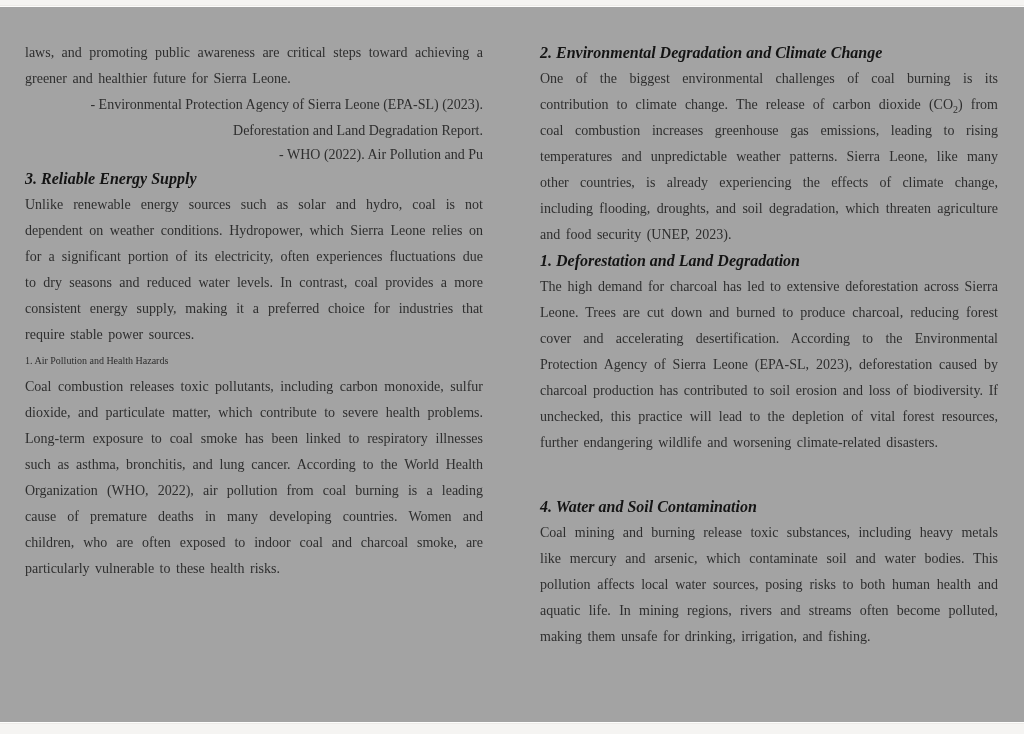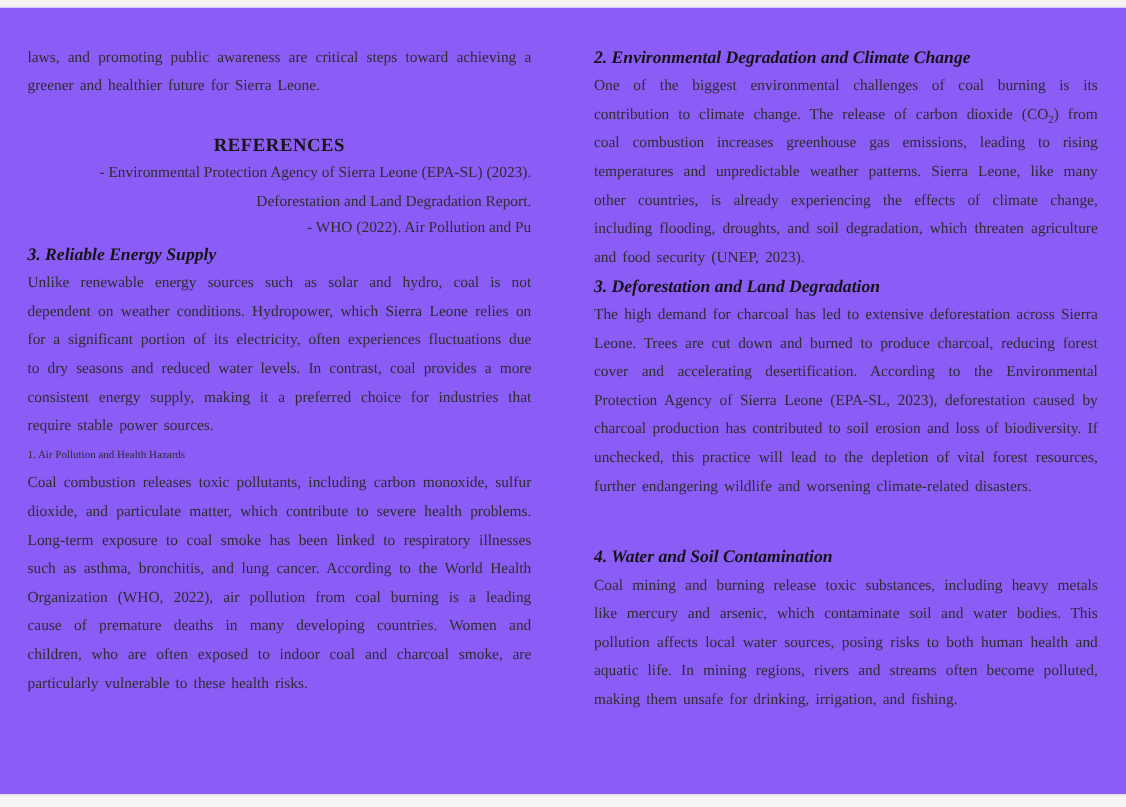--- a/index.html
+++ b/index.html
@@ -24,21 +24,21 @@
   }
   .edge-top { top: 0; height: 6px; border-bottom: 1px solid #edebe8; }
   .edge-bottom { bottom: 0; height: 11px; border-top: 1px solid #edebe8; }
 
   .page {
     position: absolute;
     top: 7px;
     bottom: 12px;
     left: 0;
     right: 0;
-    background: #8b5cf6;
+    background: #a3a3a3;
   }
 
   .col {
     position: absolute;
     top: 0;
     width: 458px;
   }
   .col-left  { left: 25px; }
   .col-right { left: 540px; }
 
@@ -98,37 +98,36 @@
 </head>
 <body>
 
 <div class="edge-strip edge-top"></div>
 
 <div class="page">
 
   <div class="col col-left">
     <p class="body-text closing-paragraph">laws, and promoting public awareness are critical steps toward achieving a greener and healthier future for Sierra Leone.</p>
 
-    <h2 class="references-heading">REFERENCES</h2>
 
     <p class="ref-item">-  Environmental Protection Agency of Sierra Leone (EPA-SL) (2023). Deforestation and Land Degradation Report.</p>
     <p class="ref-item tight">-  WHO (2022). Air Pollution and Pu</p>
 
     <h3 class="section-heading">3. Reliable Energy Supply</h3>
     <p class="body-text">Unlike renewable energy sources such as solar and hydro, coal is not dependent on weather conditions. Hydropower, which Sierra Leone relies on for a significant portion of its electricity, often experiences fluctuations due to dry seasons and reduced water levels. In contrast, coal provides a more consistent energy supply, making it a preferred choice for industries that require stable power sources.</p>
 
     <p class="subheading">1. Air Pollution and Health Hazards</p>
     <p class="body-text">Coal combustion releases toxic pollutants, including carbon monoxide, sulfur dioxide, and particulate matter, which contribute to severe health problems. Long-term exposure to coal smoke has been linked to respiratory illnesses such as asthma, bronchitis, and lung cancer. According to the World Health Organization (WHO, 2022), air pollution from coal burning is a leading cause of premature deaths in many developing countries. Women and children, who are often exposed to indoor coal and charcoal smoke, are particularly vulnerable to these health risks.</p>
   </div>
 
   <div class="col col-right">
     <h3 class="section-heading first-right">2. Environmental Degradation and Climate Change</h3>
     <p class="body-text"><span>One of the biggest environmental challenges of coal burning is its contribution to climate change. The release of carbon dioxide (CO</span><sub>2</sub><span>) from coal combustion increases greenhouse gas emissions, leading to rising temperatures and unpredictable weather patterns. Sierra Leone, like many other countries, is already experiencing the effects of climate change, including flooding, droughts, and soil degradation, which threaten agriculture and food security (UNEP, 2023).</span></p>
 
-    <h3 class="section-heading">3. Deforestation and Land Degradation</h3>
+    <h3 class="section-heading">1. Deforestation and Land Degradation</h3>
     <p class="body-text">The high demand for charcoal has led to extensive deforestation across Sierra Leone. Trees are cut down and burned to produce charcoal, reducing forest cover and accelerating desertification. According to the Environmental Protection Agency of Sierra Leone (EPA-SL, 2023), deforestation caused by charcoal production has contributed to soil erosion and loss of biodiversity. If unchecked, this practice will lead to the depletion of vital forest resources, further endangering wildlife and worsening climate-related disasters.</p>
 
     <h3 class="section-heading spaced">4. Water and Soil Contamination</h3>
     <p class="body-text">Coal mining and burning release toxic substances, including heavy metals like mercury and arsenic, which contaminate soil and water bodies. This pollution affects local water sources, posing risks to both human health and aquatic life. In mining regions, rivers and streams often become polluted, making them unsafe for drinking, irrigation, and fishing.</p>
   </div>
 
 </div>
 
 <div class="edge-strip edge-bottom"></div>
 

